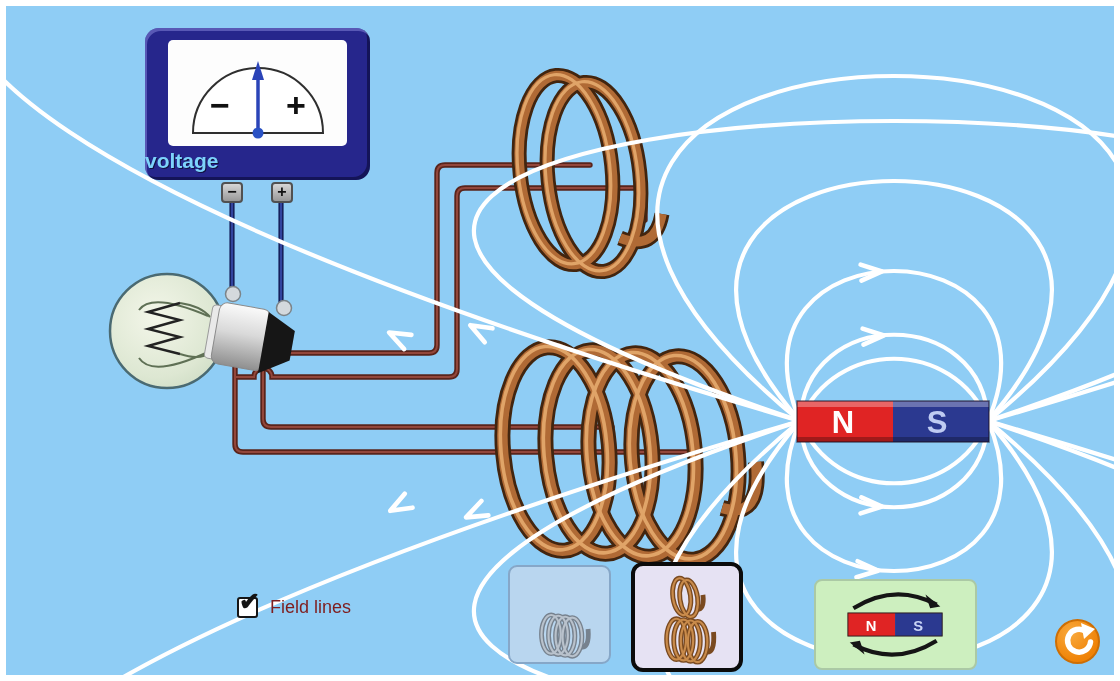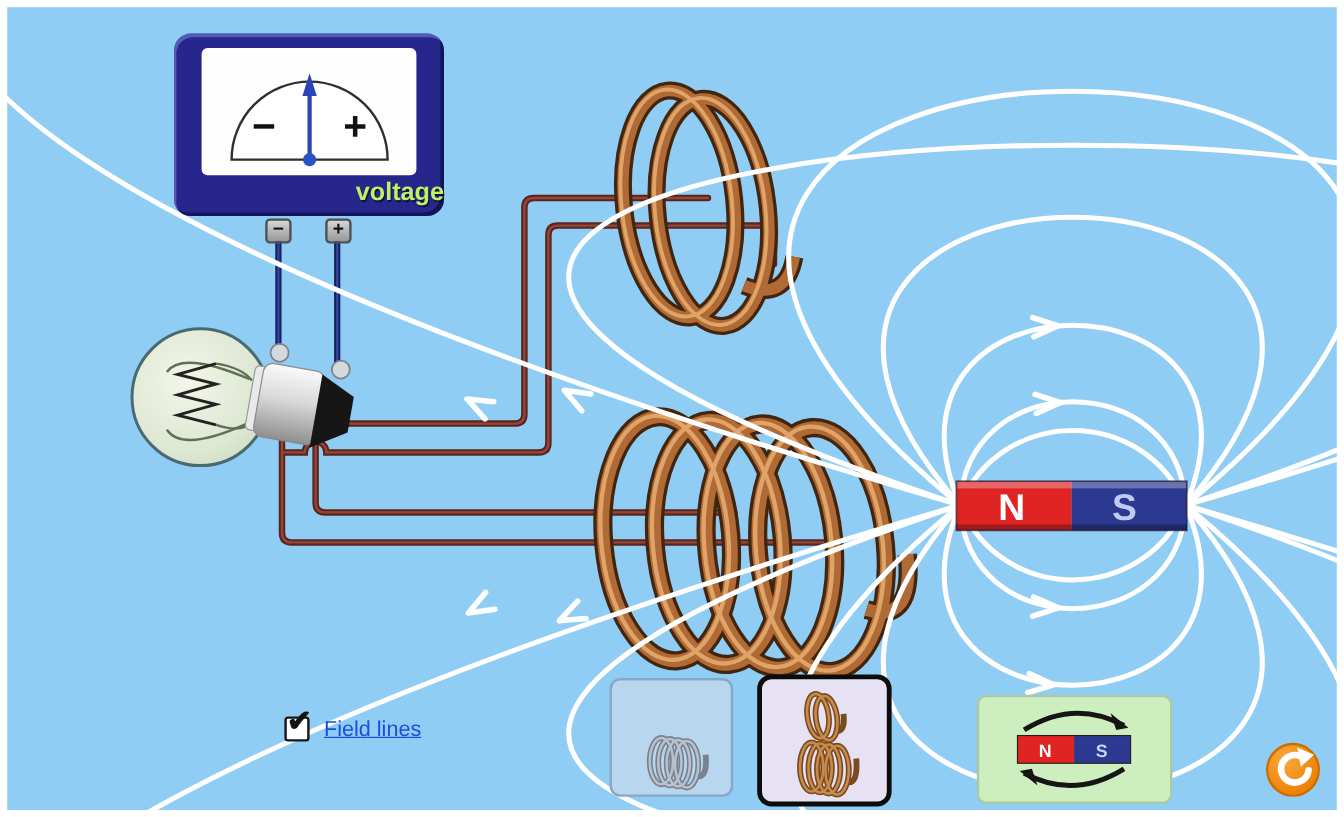--- a/index.html
+++ b/index.html
@@ -6,33 +6,33 @@
   .stage{position:relative;width:1120px;height:681px;background:#8FCDF5;overflow:hidden;
          font-family:"Liberation Sans",sans-serif;}
   .frame{position:absolute;inset:0;border:6px solid #fff;pointer-events:none;z-index:40;}
   .scene{position:absolute;left:0;top:0;z-index:1;}
 
   
   .voltmeter{position:absolute;left:145px;top:28px;width:225px;height:152px;background:#26268C;
     border-radius:14px;z-index:10;
     box-shadow:inset 2px 3px 0 rgba(130,130,215,.55), inset -3px -3px 0 rgba(0,0,25,.45);}
   .vm-screen{position:absolute;left:23px;top:12px;width:179px;height:106px;background:#FDFDFD;border-radius:5px;}
-  .vm-label{position:absolute;left:0;right:0;top:121px;text-align:right;color:#bef264;font-weight:bold;
+  .vm-label{position:absolute;left:0;right:0;top:121px;text-align:left;color:#7dd3fc;font-weight:bold;
     font-size:21px;text-shadow:1px 1px 0 rgba(0,0,0,.55);}
   .vm-term{position:absolute;top:182px;width:22px;height:21px;background:linear-gradient(#D6D6D6,#989898);
     border:2px solid #515151;border-radius:4px;box-sizing:border-box;z-index:10;color:#111;
     font-weight:bold;font-size:16px;line-height:16px;text-align:center;}
   #term-minus{left:221px;} #term-plus{left:271px;}
 
   
   .cb-row{position:absolute;left:237px;top:597px;display:flex;align-items:center;gap:12px;z-index:10;cursor:pointer;}
   .cb-box{position:relative;width:21px;height:21px;background:#fff;border:2.5px solid #161616;
     border-radius:3px;box-sizing:border-box;}
   .cb-check{position:absolute;left:0px;top:-10px;font-size:25px;font-weight:bold;color:#141414;line-height:1;}
-  .cb-label{font-size:18px;color:#1d4ed8;text-decoration:underline;}
+  .cb-label{font-size:18px;color:#7f1d1d;}
 
   
   .btn{position:absolute;box-sizing:border-box;z-index:10;display:flex;align-items:center;
     justify-content:center;cursor:pointer;}
   #btn-coil-1{left:508px;top:565px;width:103px;height:99px;background:#B9D6EF;
     border:2px solid #86A7C8;border-radius:9px;}
   #btn-coil-2{left:631px;top:562px;width:112px;height:110px;background:#E6E2F3;
     border:4px solid #0B0B0B;border-radius:12px;}
   #btn-flip{left:814px;top:579px;width:163px;height:91px;background:#CDEFBF;
     border:2px solid #ABC9A5;border-radius:8px;}

